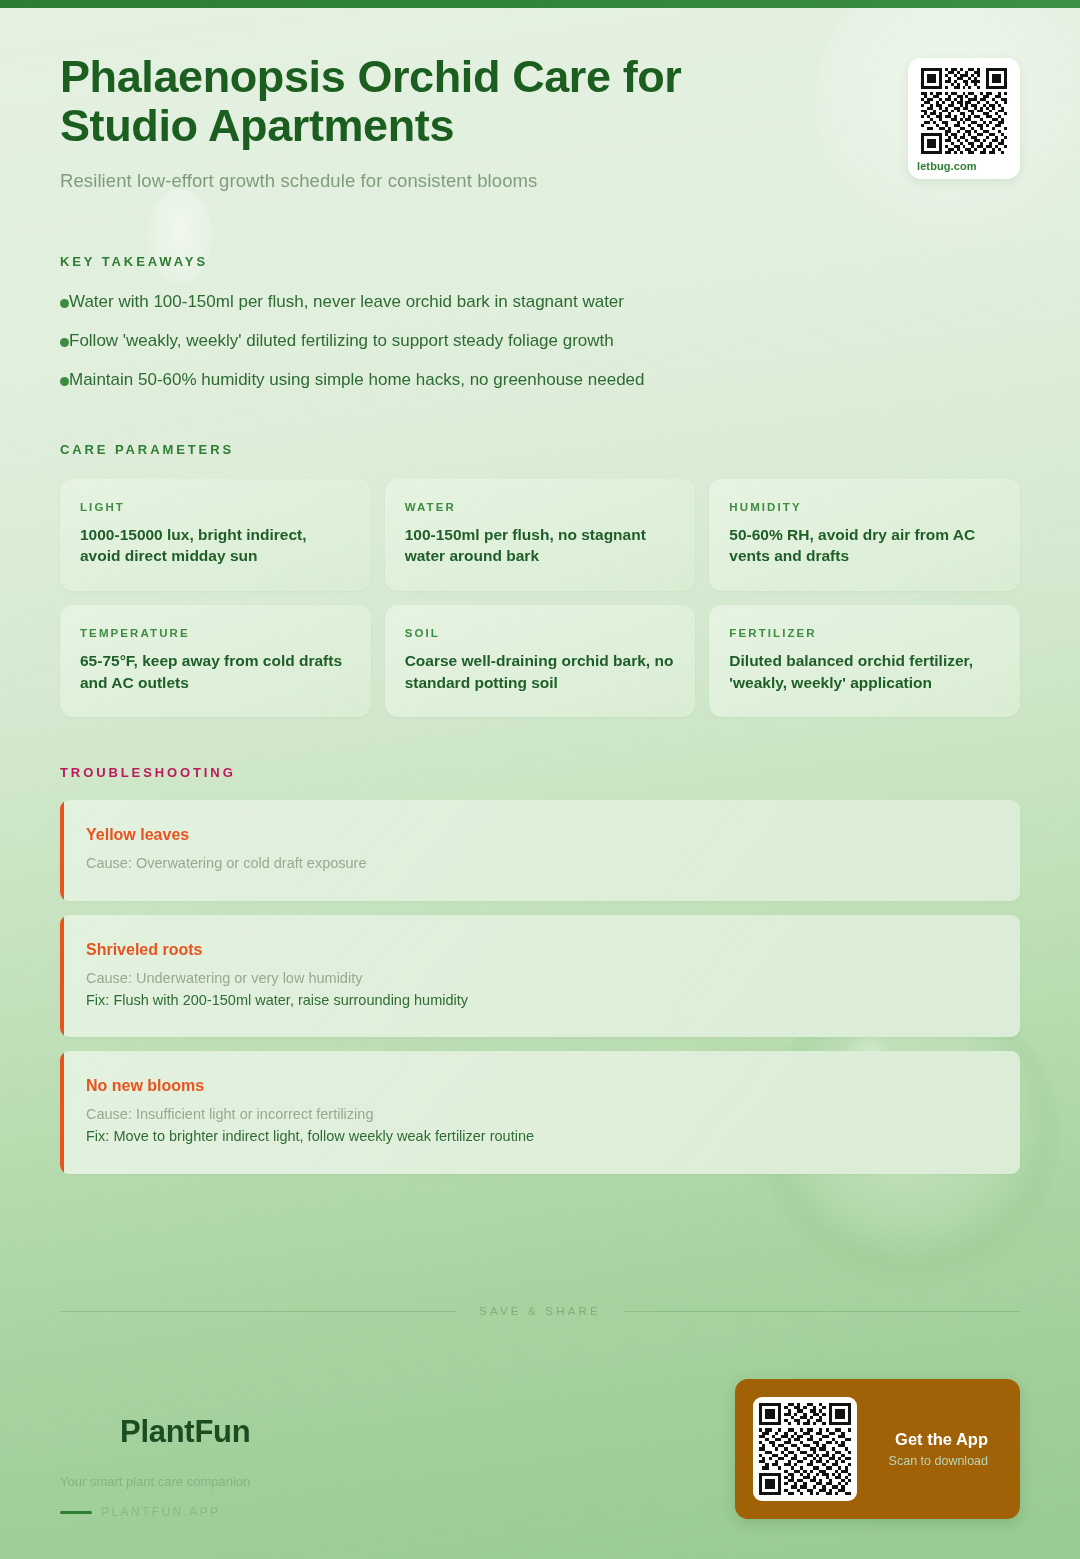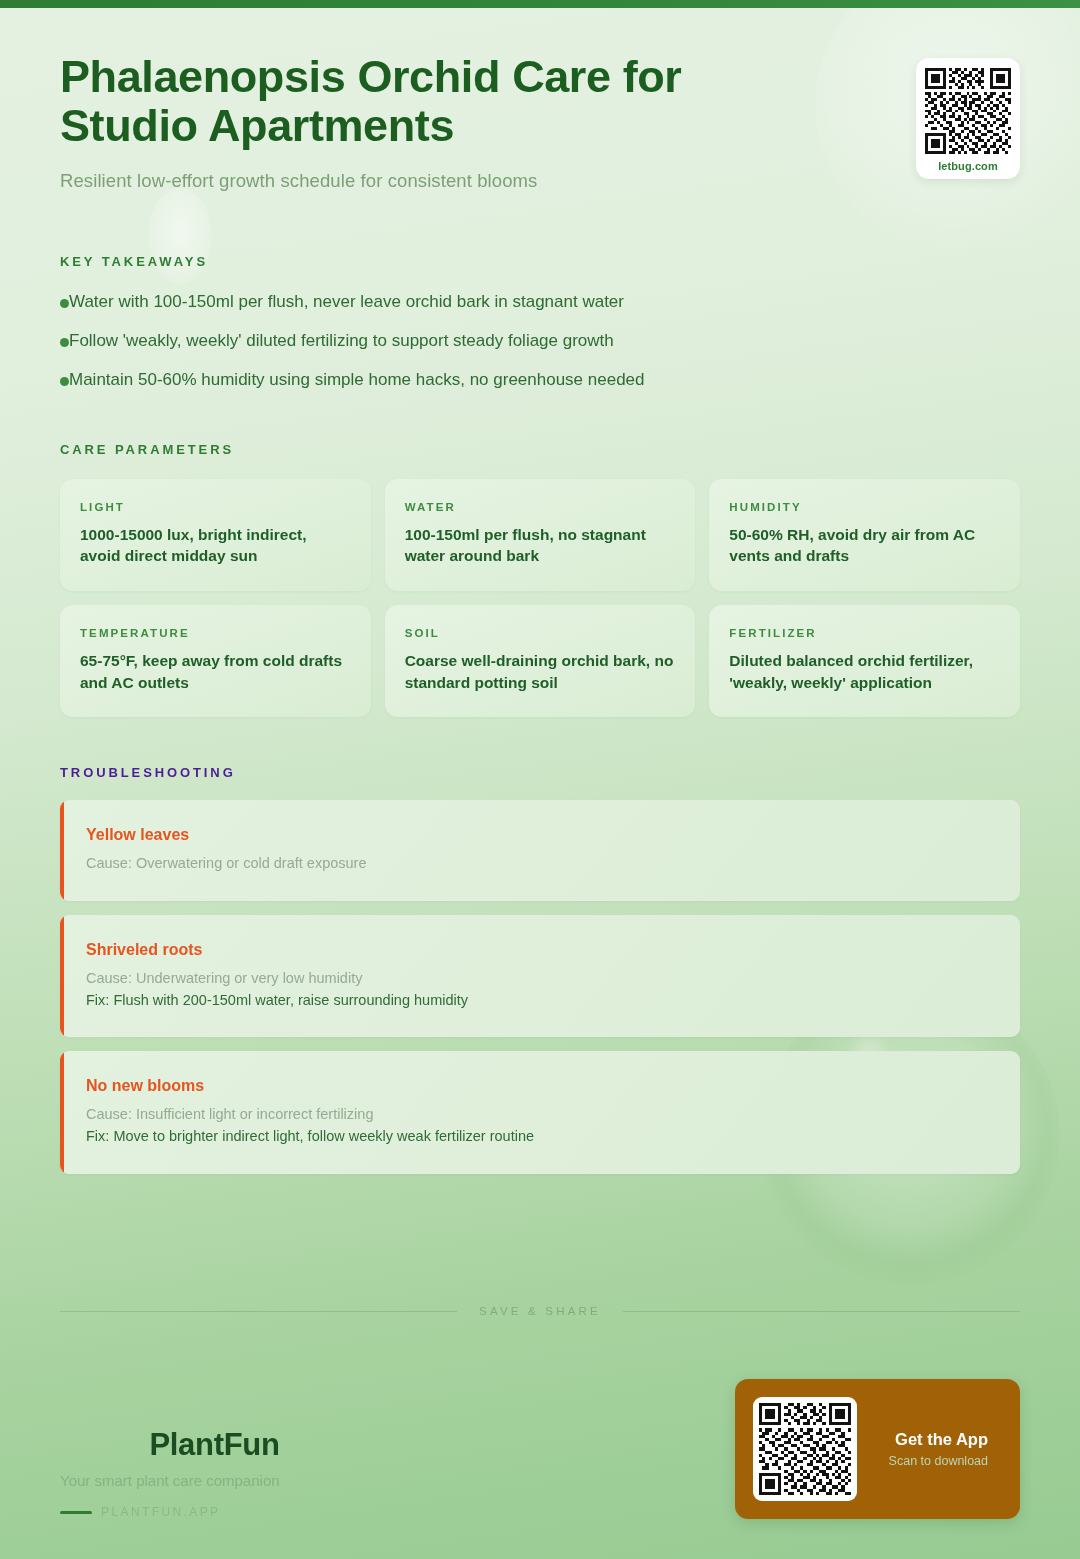--- a/index.html
+++ b/index.html
@@ -46,35 +46,34 @@
     font-size:13.5px; font-weight:bold; letter-spacing:3.1px; color:#2e7d32;
   }
   h1.title {
     font-size:45px; line-height:1.09; font-weight:bold; color:#1b5e20;
     letter-spacing:-0.4px; max-width:740px;
   }
   .subtitle {
     margin-top:20px; font-size:18.5px; color:#7d9e79; font-weight:400; letter-spacing:0.1px;
   }
   .qr-card {
-    position:absolute; right:0; top:58px; width:104px;
+    position:absolute; right:0; top:58px; width:112px;
     background:#fff; border-radius:13px; padding:10px 9px 7px;
     box-shadow:0 3px 10px rgba(30,80,30,0.10);
-    text-align:center;
   }
   .qr-card .qr { width:86px; height:86px; margin:0 auto; display:block; }
   .qr-card .qr-label {
     margin-top:6px; font-size:11px; color:#2e7d32; font-weight:600; letter-spacing:0.1px;
   }
 
   
   .sec-head {
     font-size:13px; font-weight:bold; letter-spacing:2.9px; color:#2e7d32;
   }
-  .sec-head.danger { color:#4c1d95; }
+  .sec-head.danger { color:#be185d; }
 
   
   .takeaways { margin-top:62px; }
   .tk-list { margin-top:22px; }
   .tk-item { display:flex; align-items:flex-start; gap:0; margin-bottom:16px; }
   .tk-dot {
     width:9px; height:9px; border-radius:50%; background:#3d8c40;
     margin-top:8px; flex:0 0 auto;
   }
   .tk-text { font-size:17px; color:#2d6b33; line-height:1.35; }
@@ -119,21 +118,21 @@
   .footer { position:absolute; left:0; right:0; bottom:0; padding:0 60px 40px; z-index:3; }
   .share-div { display:flex; align-items:center; gap:22px; margin-bottom:62px; }
   .share-div .line { flex:1; height:1px; background:rgba(60,120,60,0.22); }
   .share-div .txt {
     font-size:11.5px; letter-spacing:3.2px; color:#7fae7c; font-weight:500;
   }
   .foot-row { display:flex; align-items:flex-end; justify-content:space-between;text-align:right; }
   .brand-name {
     font-size:31px; font-weight:bold; color:#1b4d22; letter-spacing:-0.3px;
   }
-  .brand-tag { margin-top:9px; font-size:15px; color:#86b383; }
+  .brand-tag { margin-top:24px; font-size:13px; color:#86b383; }
   .brand-url-row { display:flex; align-items:center; gap:9px; margin-top:16px; }
   .brand-url-row .rule { width:32px; height:3px; background:#2e7d32; border-radius:2px; }
   .brand-url {
     font-size:12px; letter-spacing:2.4px; color:#8cb889; font-weight:500;
   }
   .cta {
     background:#a16207; border-radius:13px; padding:18px;
     display:flex; align-items:center; gap:32px;
     box-shadow:0 4px 14px rgba(25,70,25,0.16);
   }

